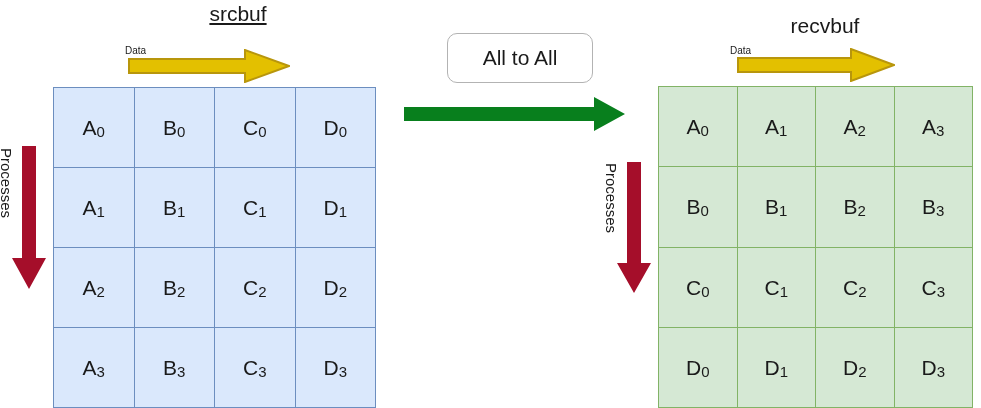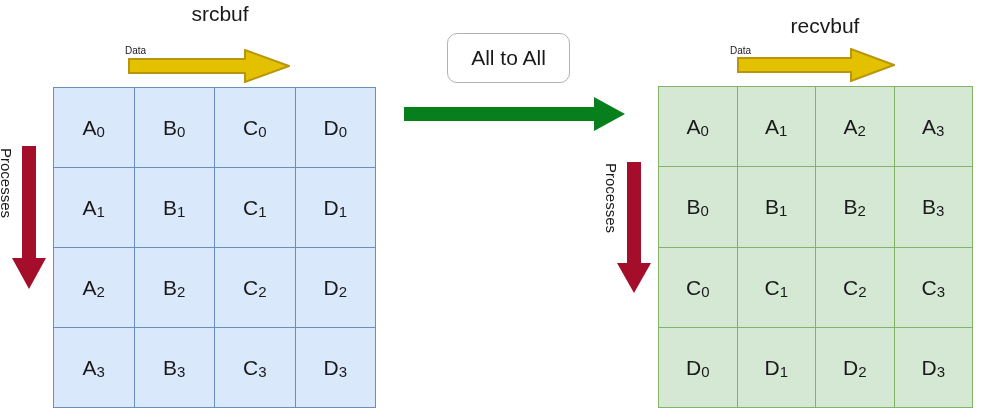--- a/index.html
+++ b/index.html
@@ -25,21 +25,21 @@
 
   
   .buf-title {
     position: absolute;
     font-size: 21px;
     line-height: 24px;
     color: #1a1a1a;
     text-align: center;
     white-space: nowrap;
   }
-  #src-title { left: 110px; top: 2px; width: 220px; }
+  #src-title { left: 128px; top: 2px; width: 220px; text-decoration: underline; }
   #recv-title { left: 715px; top: 14px; width: 220px; }
 
   .data-label {
     position: absolute;
     font-size: 10px;
     line-height: 17px;
     color: #1a1a1a;
     white-space: nowrap;
     margin-top: 10px;
   }
@@ -123,21 +123,21 @@
   
   .proc-arrow { position: absolute; width: 36px; }
   #src-proc-arrow { left: 11px; top: 146px; height: 144px; }
   #recv-proc-arrow { left: 616px; top: 162px; height: 132px; }
 
   
   #alltoall-box {
     position: absolute;
     left: 447px;
     top: 33px;
-    width: 123px;
+    width: 146px;
     height: 50px;
     box-sizing: border-box;
     background: #ffffff;
     border: 1px solid #b3b3b3;
     border-radius: 10px;
     display: flex;
     align-items: center;
     justify-content: center;
     font-size: 21px;
     color: #1a1a1a;

